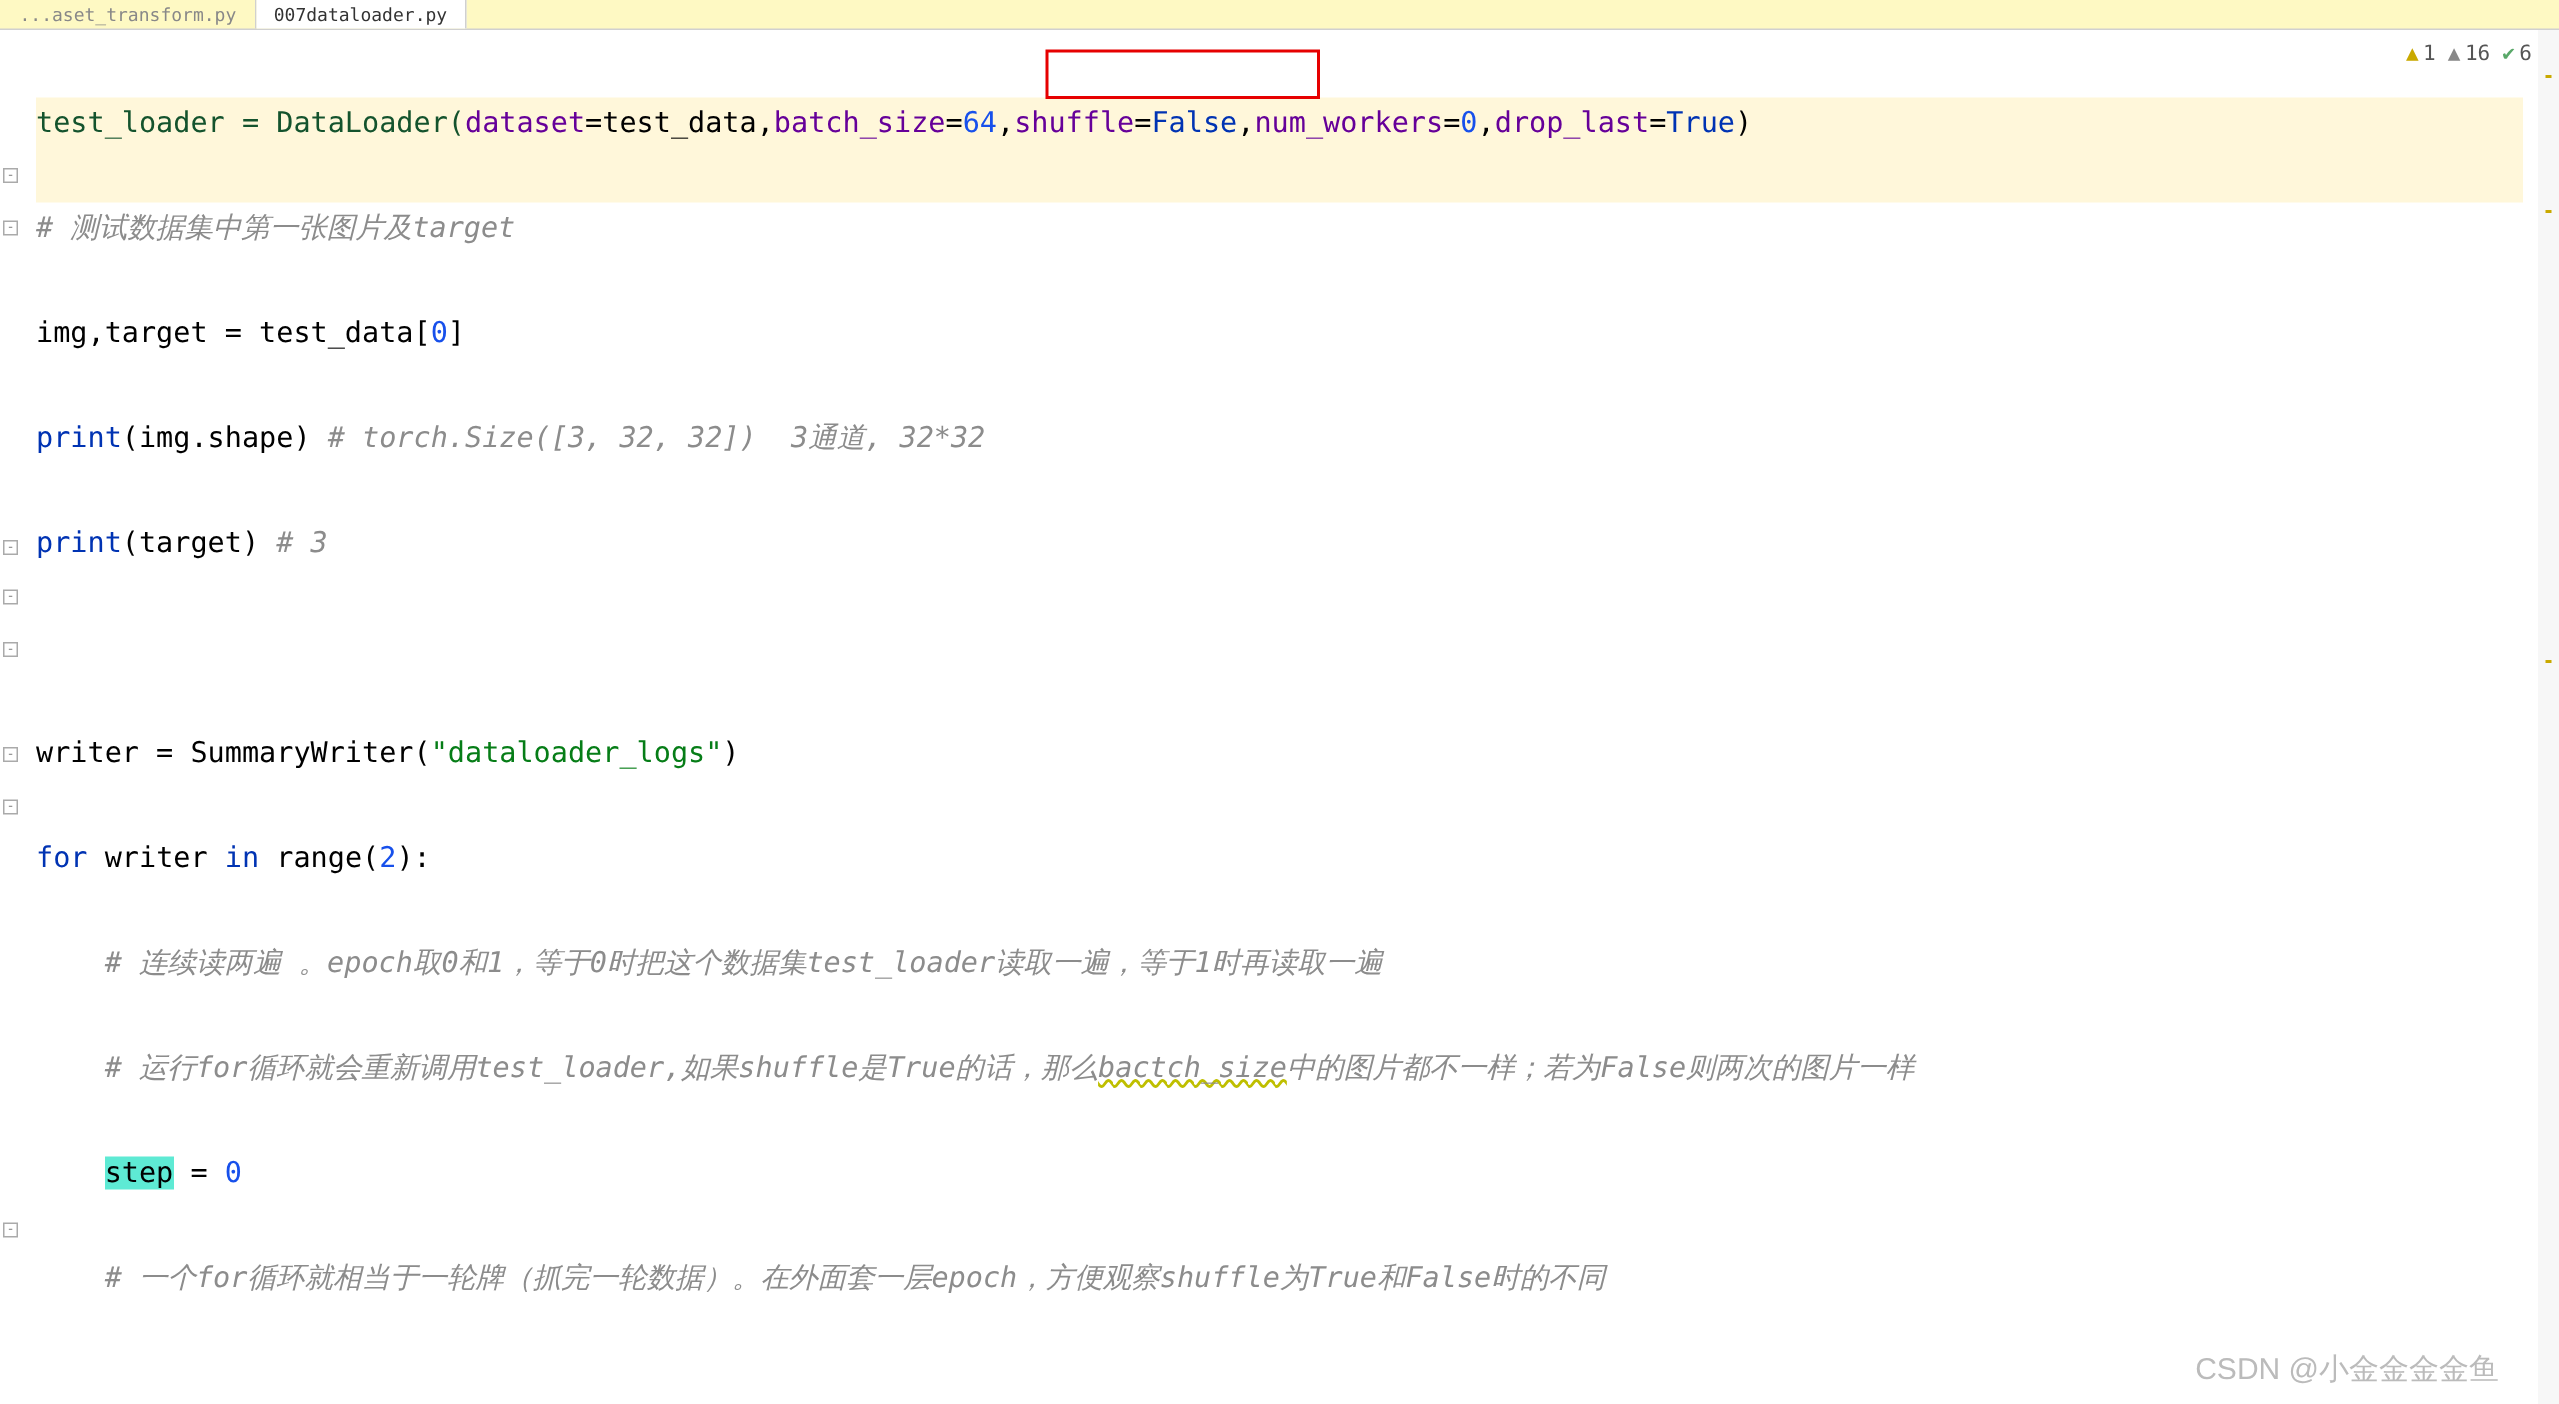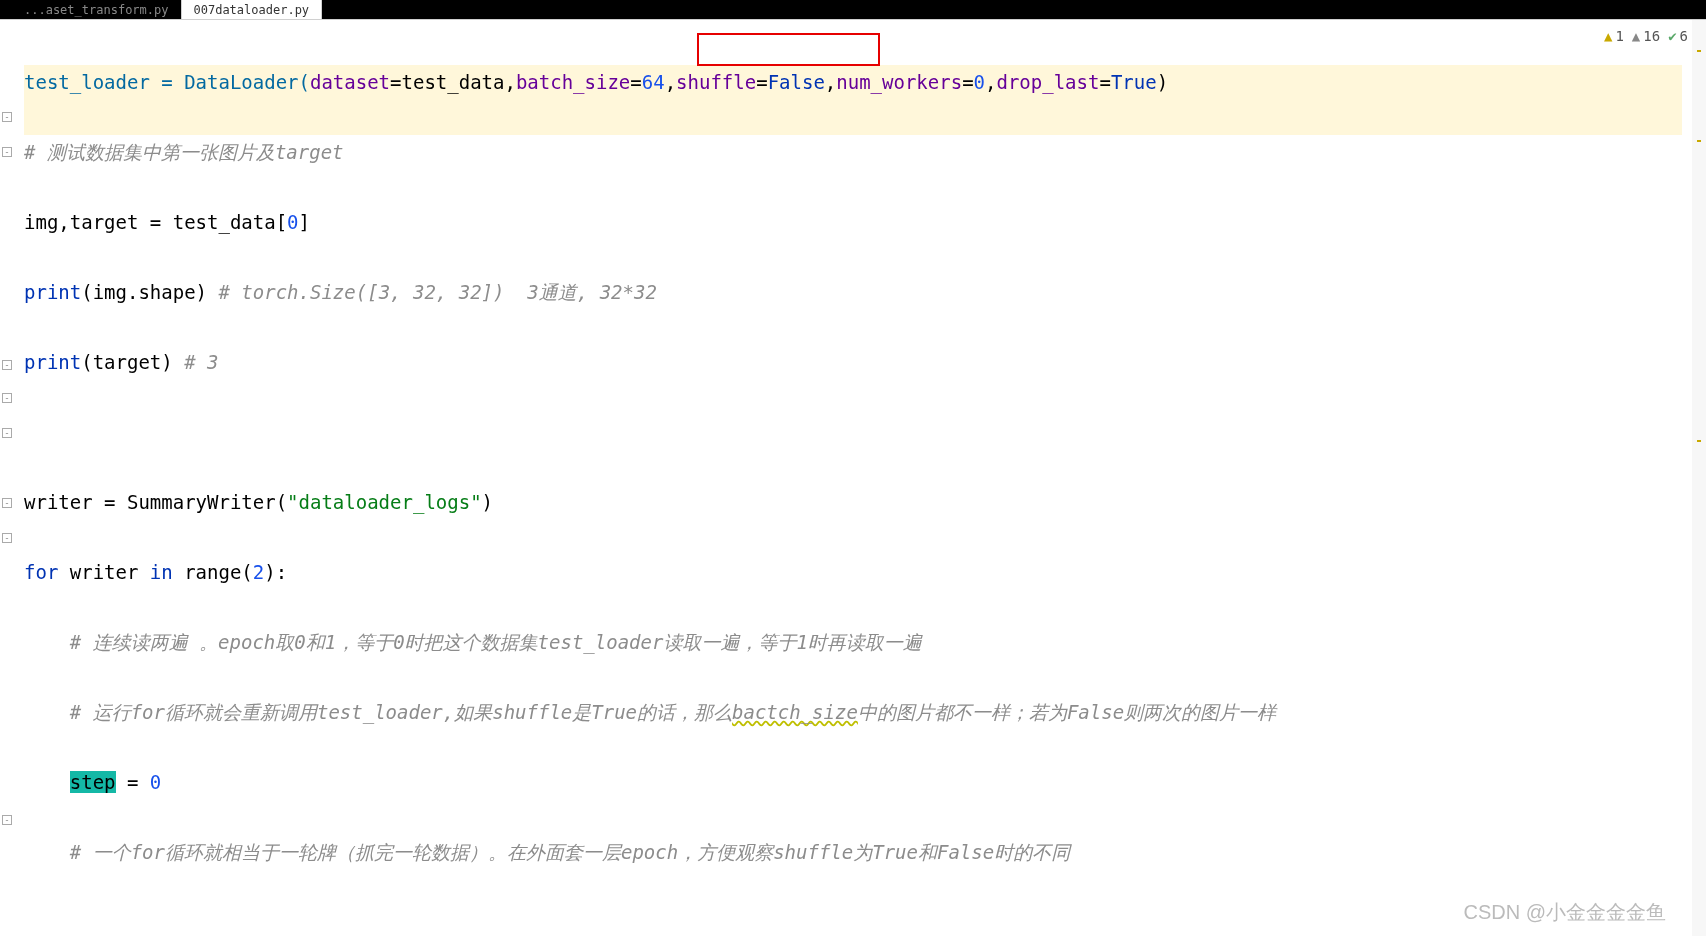--- a/index.html
+++ b/index.html
@@ -6,25 +6,25 @@
     body {
       font-family: "Consolas", "Monaco", monospace;
       font-size: 19px;
       background: #ffffff;
       color: #000000;
       overflow-x: auto;
       width: 1706px;
     }
     .tabs-bar {
       height: 20px;
-      background: #000000;
+      background: #fef9c3;
       border-bottom: 1px solid #d0d0d0;
       display: flex;
       align-items: center;
-      padding-left: 12px;
+      padding-left: 1px;
       font-size: 12px;
       color: #888;
     }
     .tab {
       padding: 0 12px;
       height: 100%;
       display: flex;
       align-items: center;
       border-right: 1px solid #d0d0d0;
     }
@@ -77,22 +77,22 @@
     .insp-item { display: flex; align-items: center; gap: 3px; }
     .tri-yellow { color: #c9a900; }
     .tri-gray { color: #888; }
     .check-green { color: #59a869; font-weight: bold; }
 
     .c-kw { color: #0033b3; }
     .c-param { color: #660099; margin-top: 43px; }
     .c-num { color: #1750eb; }
     .c-str { color: #067d17; }
     .c-comment { color: #8c8c8c; font-style: italic; }
-    .c-id { color: #0369a1; }
-    .c-highlight-var { background: #14b8a6; }
+    .c-id { color: #14532d; }
+    .c-highlight-var { background: #5eead4; }
     .c-wavy { text-decoration: underline wavy #bfbf00; text-decoration-skip-ink: none; }
 
     .watermark {
       position: fixed;
       right: 40px;
       bottom: 10px;
       color: #bbbbbb;
       font-size: 20px;
       font-family: sans-serif;
     }

